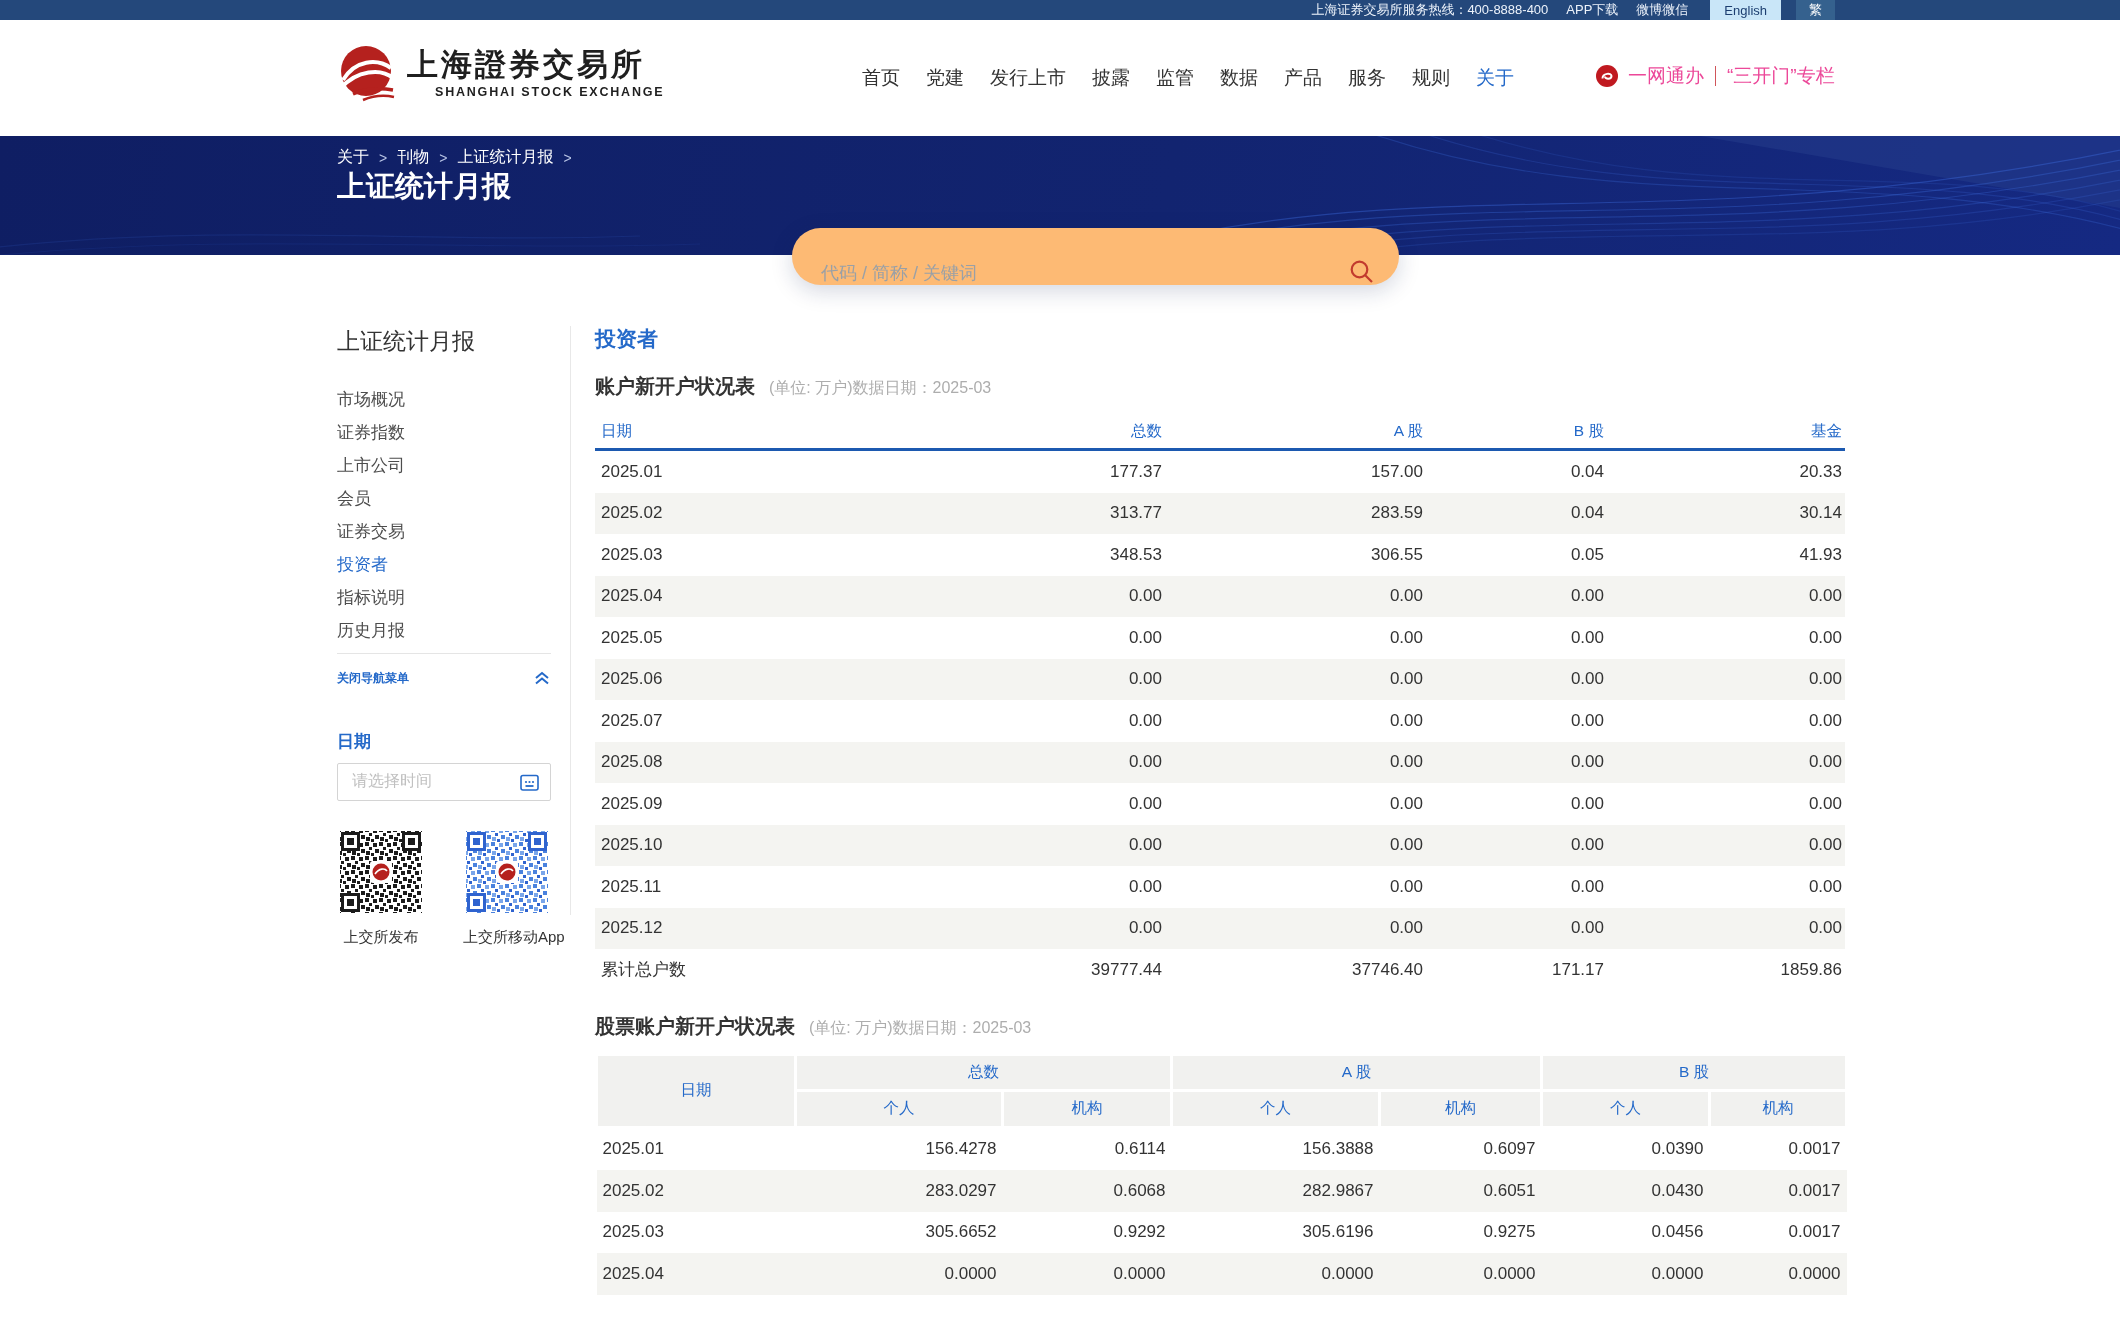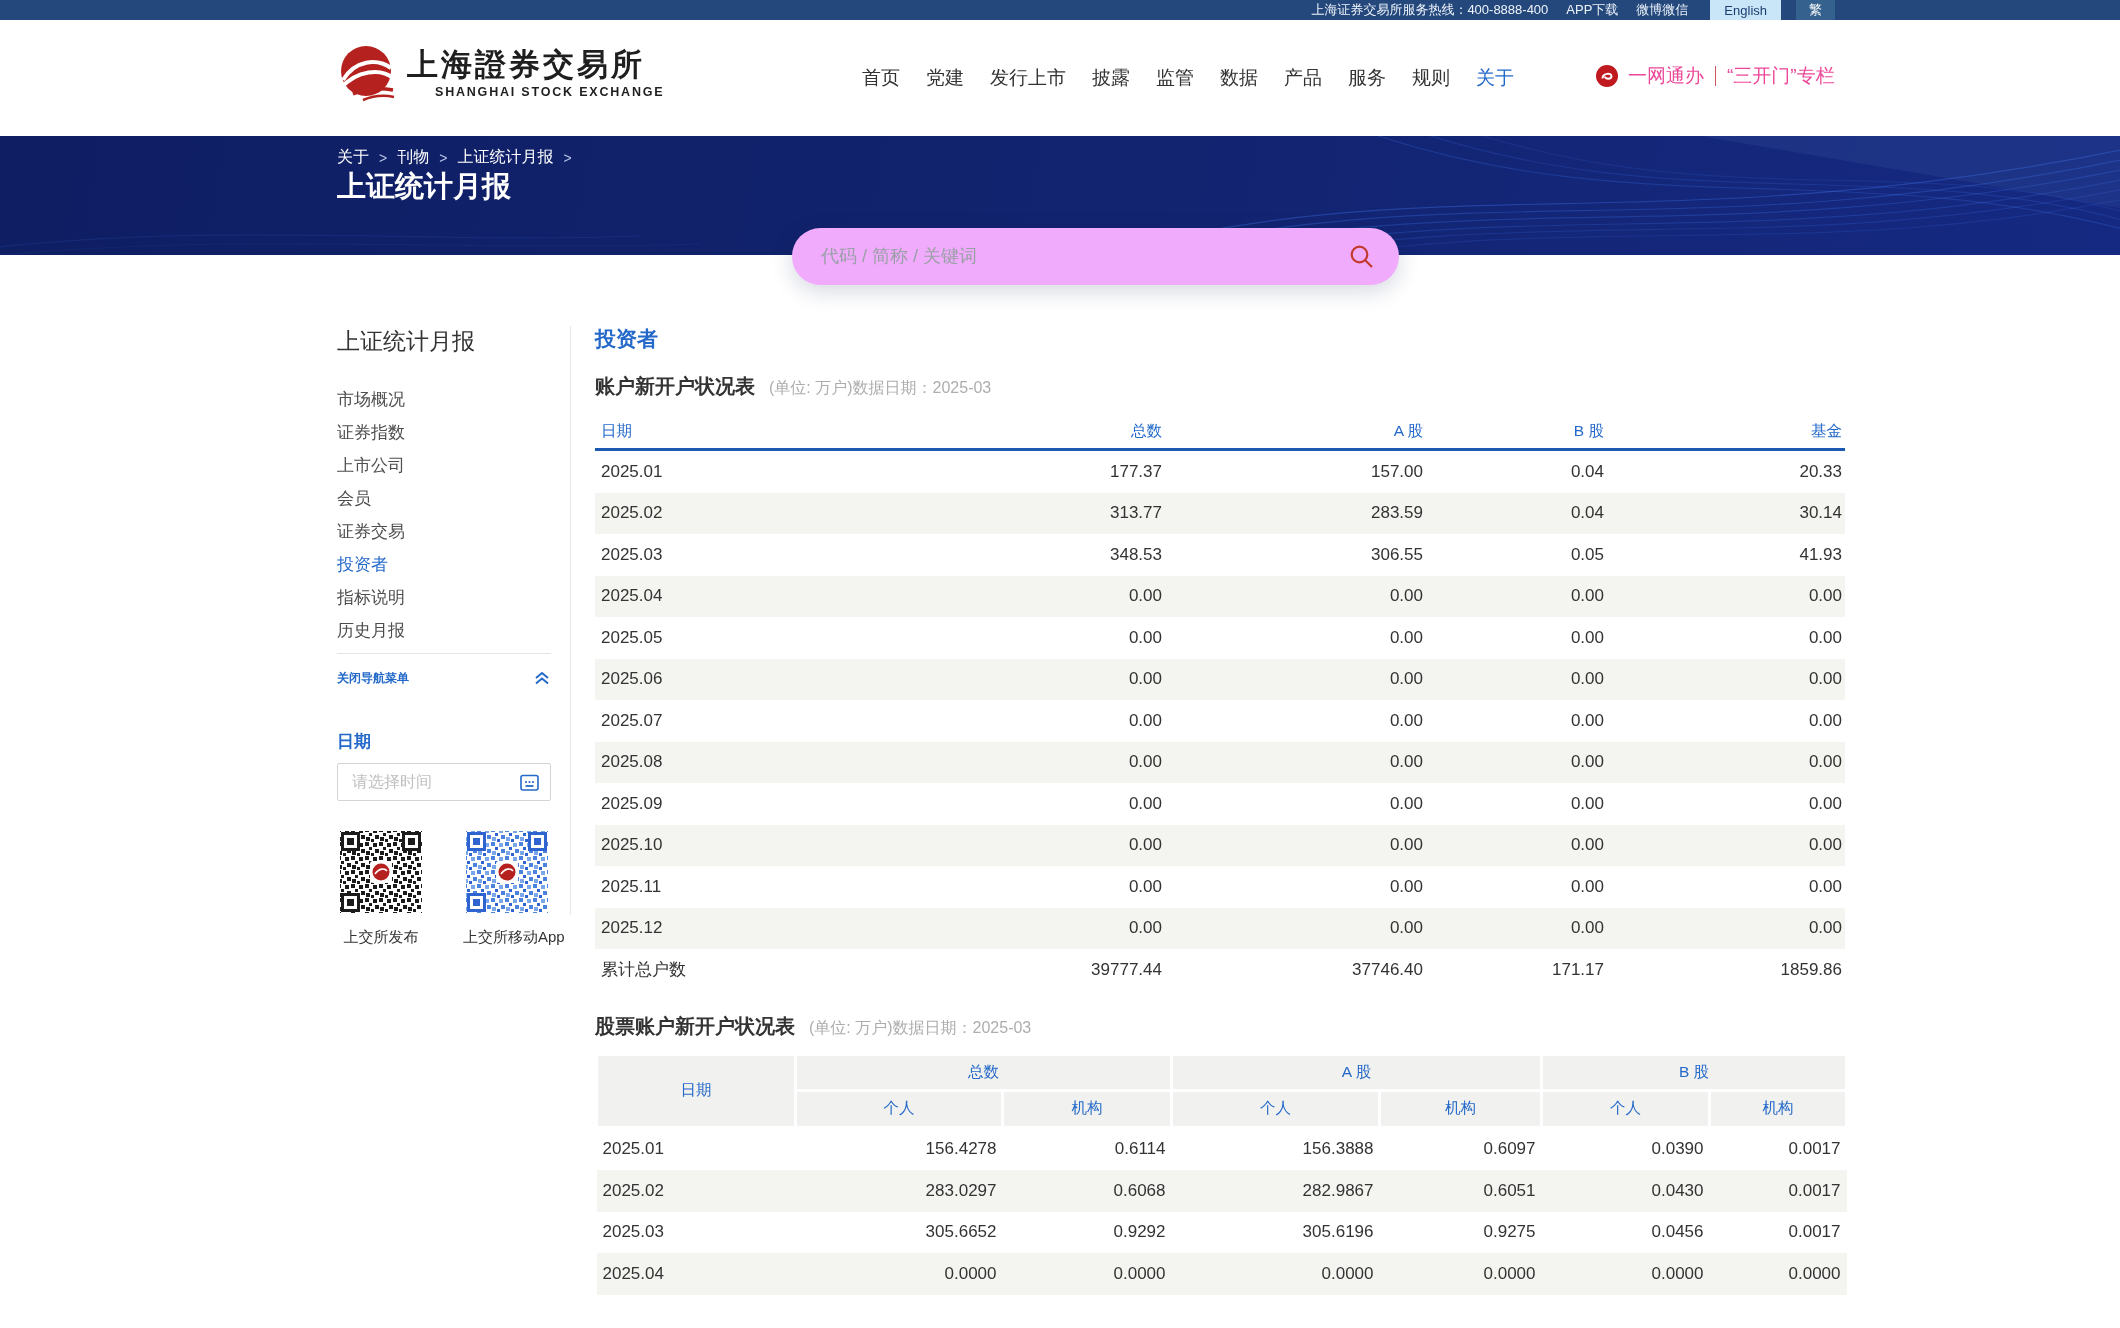--- a/index.html
+++ b/index.html
@@ -27,36 +27,36 @@
   .ql-divider{width:1px;height:20px;background:#D0555A;margin:0 11px;}
 
   
   .banner{position:absolute;top:136px;left:0;width:2120px;height:119px;background:linear-gradient(100deg,#0F1E63 0%,#122470 55%,#152982 100%);overflow:hidden;}
   .waves{position:absolute;top:0;left:0;}
   .breadcrumb{position:absolute;left:337px;top:11px;font-size:16px;color:#fff;display:flex;align-items:center;gap:10px;z-index:2;}
   .crumb-sep{color:#B9C5E6;font-size:14px;}
   .banner-title{position:absolute;left:337px;top:30px;font-size:29px;font-weight:bold;color:#fff;line-height:40px;z-index:2;}
 
   
-  .search{position:absolute;left:792px;top:228px;width:607px;height:57px;background:#f0abfc;border-radius:29px;box-shadow:0 6px 22px rgba(15,35,85,.18);display:flex;align-items:center;z-index:5;}
+  .search{position:absolute;left:792px;top:228px;width:607px;height:57px;background:#fdba74;border-radius:29px;box-shadow:0 6px 22px rgba(15,35,85,.18);display:flex;align-items:flex-end;z-index:5;}
   .search input{flex:1;border:none;outline:none;margin-left:27px;font-size:18px;color:#333;background:transparent;font-family:inherit;}
   .search input::placeholder{color:#9AA0A6;}
   .search-icon{margin-right:24px;flex:none;cursor:pointer;display:flex;}
 
   
   .sidebar{position:absolute;left:337px;top:326px;width:214px;}
   .side-title{font-size:23px;color:#333;line-height:30px;}
   .side-nav{margin-top:27px;}
   .side-item{height:33px;line-height:33px;font-size:17px;color:#4D4D4D;cursor:pointer;}
   .side-item.active{color:#2469C9;}
   .side-divider{border:none;border-top:1px solid #E5E5E5;margin:6px 0 0 0;}
   .collapse-row{margin-top:12px;height:24px;display:flex;align-items:center;justify-content:space-between;color:#2469C9;font-size:12px;font-weight:bold;cursor:pointer;}
   .date-label{margin-top:40px;font-size:17px;font-weight:bold;color:#2469C9;}
   .date-input{margin-top:10px;height:38px;border:1px solid #D4D4D4;border-radius:2px;display:flex;align-items:center;box-sizing:border-box;background:#fff;}
-  .date-input input{flex:1;min-width:0;border:none;outline:none;margin-left:12px;font-size:16px;color:#333;background:transparent;font-family:Liberation Serif, serif;}
+  .date-input input{flex:1;min-width:0;border:none;outline:none;margin-left:12px;font-size:16px;color:#333;background:transparent;font-family:Liberation Mono, monospace;}
   .date-input input::placeholder{color:#C0C0C0;}
   .cal-icon{margin-right:10px;flex:none;display:flex;cursor:pointer;}
   .qr-row{margin-top:27px;display:flex;gap:38px;}
   .qr-fig{margin:0;width:88px;text-align:center;}
   .qr-caption{margin-top:8px;font-size:15px;color:#333;white-space:nowrap;}
   .v-divider{position:absolute;left:570px;top:326px;width:1px;height:589px;background:#E8E8E8;}
 
   
   .main{position:absolute;left:595px;top:327px;width:1250px;}
   .section-title{font-size:21px;font-weight:bold;color:#2469C9;line-height:24px;}

